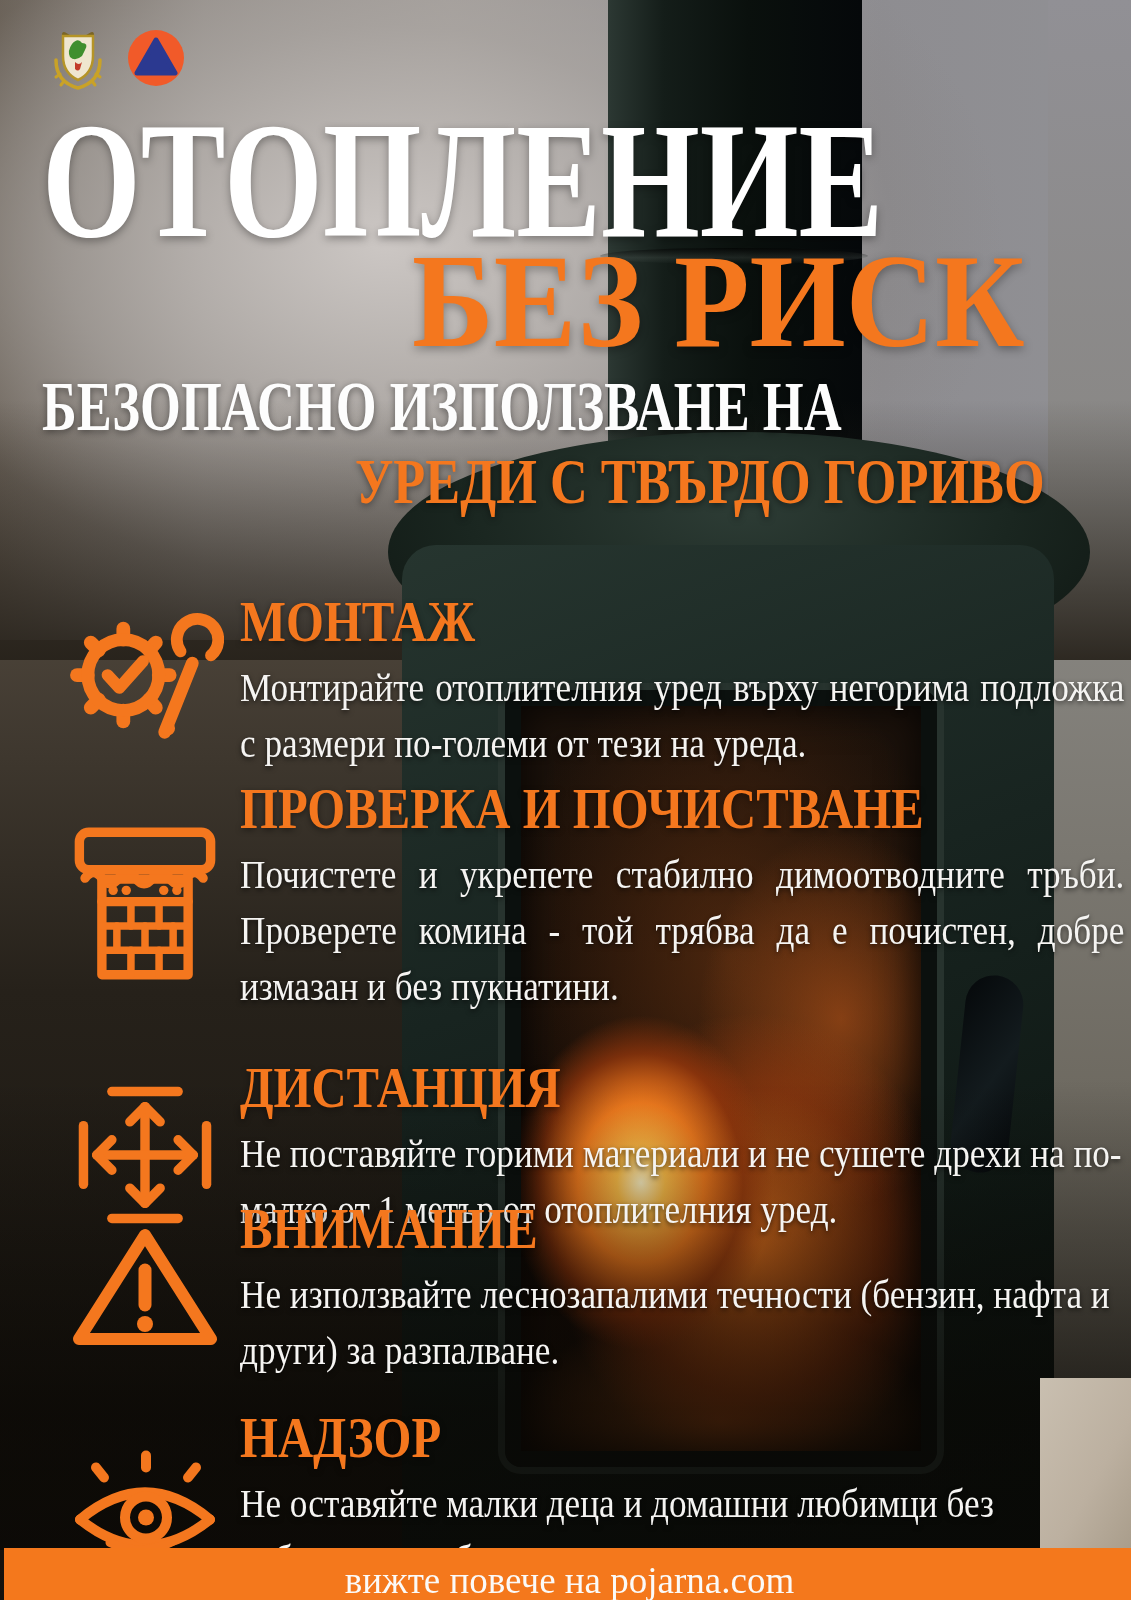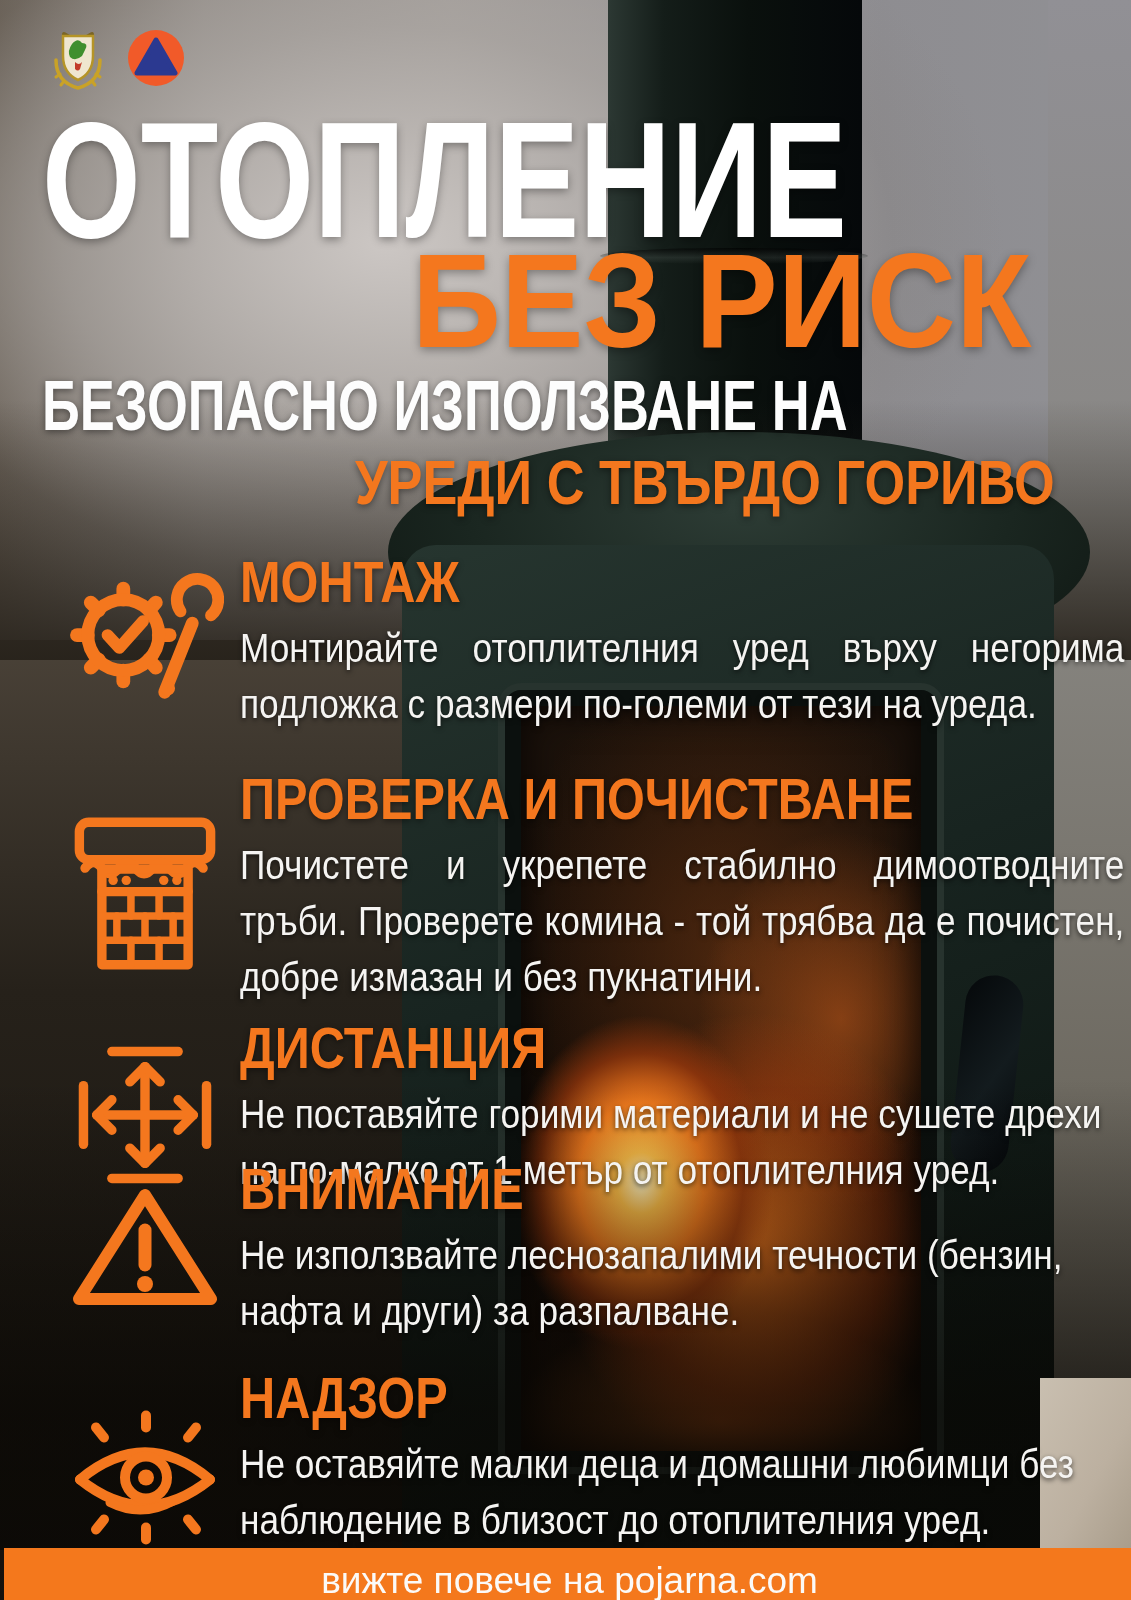--- a/index.html
+++ b/index.html
@@ -1,21 +1,21 @@
 <!DOCTYPE html>
 <html><head>
 <meta charset="utf-8">
 <style>
   html,body{margin:0;padding:0;background:#222;}
   .poster{
     position:relative;
     width:1131px;height:1600px;
     margin:0 auto;
     overflow:hidden;
-    font-family:Liberation Sans, sans-serif;
+    font-family:Liberation Serif, serif;
     background:linear-gradient(to bottom,#6f675e 0%,#4a4238 40%,#26211a 62%,#14110c 100%);
   }
   .abs{position:absolute;}
   
   .wall-top{
     left:0;top:0;width:1131px;height:640px;
     background:
       radial-gradient(ellipse 620px 420px at 34% 38%, rgba(206,201,198,.95), rgba(168,163,159,.75) 52%, rgba(128,122,116,.2) 82%, transparent 100%),
       linear-gradient(to right,#675e54 0%,#948e89 18%,#a8a3a0 40%,#9b999c 60%,#8e8d91 78%,#909094 100%);
   }
@@ -94,21 +94,21 @@
     transform:scaleX(.75);transform-origin:left top;
     text-shadow:0 2px 8px rgba(0,0,0,.45);
   }
   .subtitle2{
     left:355px;top:448px;margin:0;color:#f4771e;
     font-size:63px;font-weight:bold;line-height:1.1;white-space:nowrap;
     transform:scaleX(.83);transform-origin:left top;
     text-shadow:0 2px 8px rgba(0,0,0,.45);
   }
   
-  .sec{position:absolute;left:60px;width:1071px;display:flex;align-items:flex-start;}
+  .sec{position:absolute;left:60px;width:1071px;display:flex;align-items:flex-start;margin-top:40px;}
   .sec-icon{flex:0 0 170px;display:flex;justify-content:center;}
   .sec-text{margin-left:10px;}
   .sec-heading{
     margin:0 0 6px 0;color:#f4771e;
     font-size:58px;font-weight:bold;line-height:1.1;white-space:nowrap;
     transform:scaleX(.84);transform-origin:left top;
     text-shadow:0 2px 7px rgba(0,0,0,.45);
   }
   .sec-body{
     margin:0;width:1005px;color:#f5f4f2;
@@ -188,21 +188,21 @@
         <path d="M116,42 A21,21 0 1 1 147,46" stroke-width="12"></path>
         <circle cx="103" cy="120" r="4" stroke-width="7"></circle>
       </svg>
     </div>
     <div class="sec-text">
       <h3 class="sec-heading">МОНТАЖ</h3>
       <p class="sec-body justify">Монтирайте отоплителния уред върху негорима подложка с размери по-големи от тези на уреда.</p>
     </div>
   </section>
 
-  <section class="sec" style="top:767px">
+  <section class="sec" style="top:737px">
     <div class="sec-icon" style="margin-top:42px">
       <svg width="150" height="168" viewBox="0 0 160 175" fill="none" stroke="#F4771E" stroke-width="10" stroke-linecap="round" stroke-linejoin="round">
         <rect x="10" y="12" width="140" height="40" rx="10"></rect>
         <path d="M16,61 q9,-12 18,0 t18,0 t18,0 t18,0 t18,0 t18,0 t18,0"></path>
         <rect x="34" y="62" width="92" height="102"></rect>
         <path d="M34,86 h92"></path>
         <g fill="#F4771E" stroke="none">
           <circle cx="46" cy="74" r="5"></circle>
             <circle cx="60" cy="74" r="5"></circle>
           <circle cx="100" cy="74" r="5"></circle>

